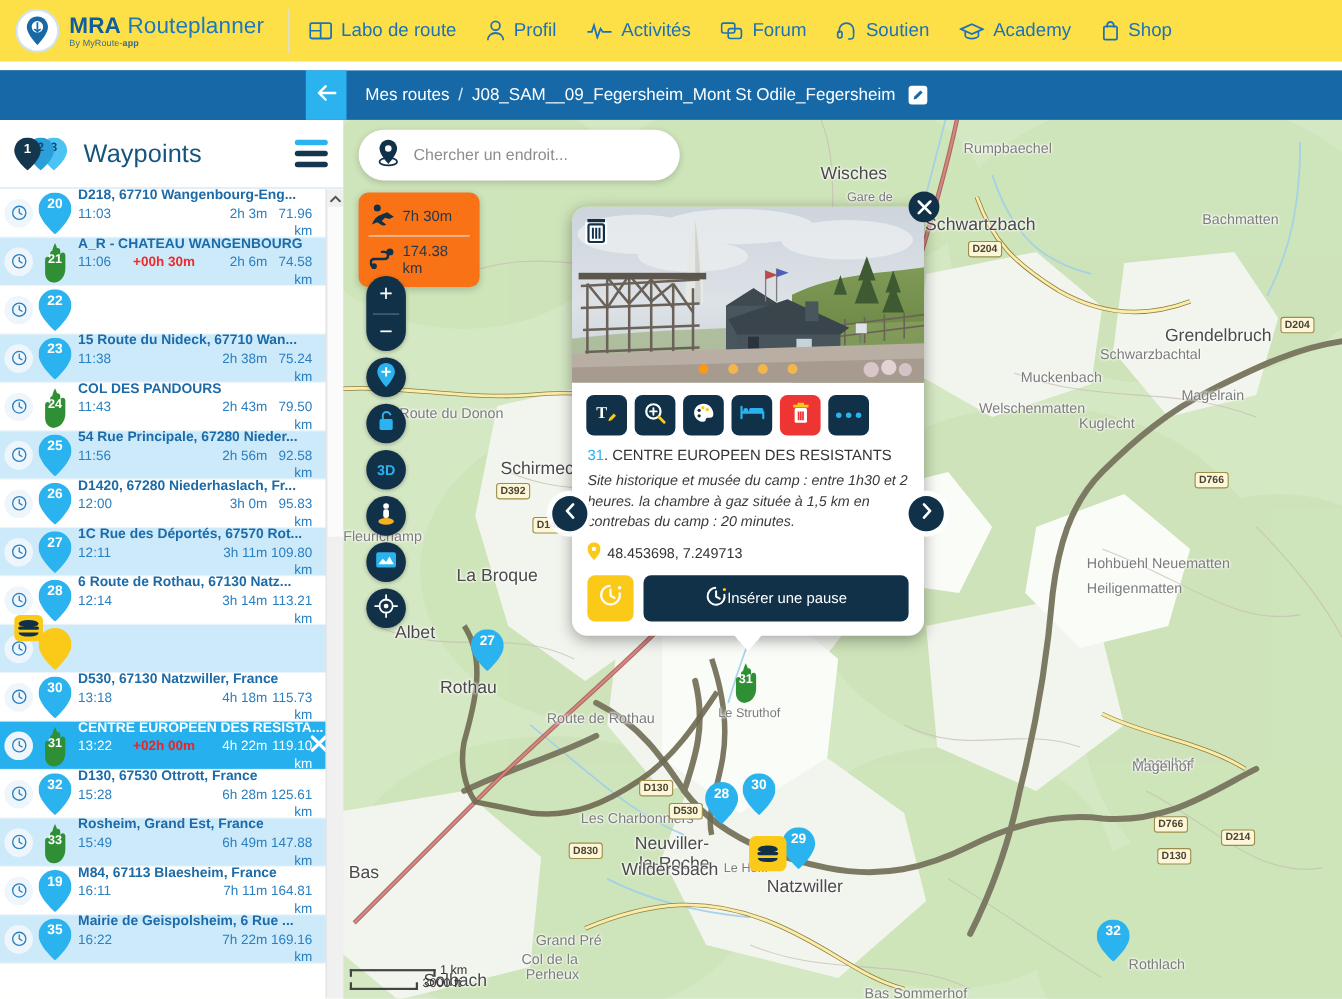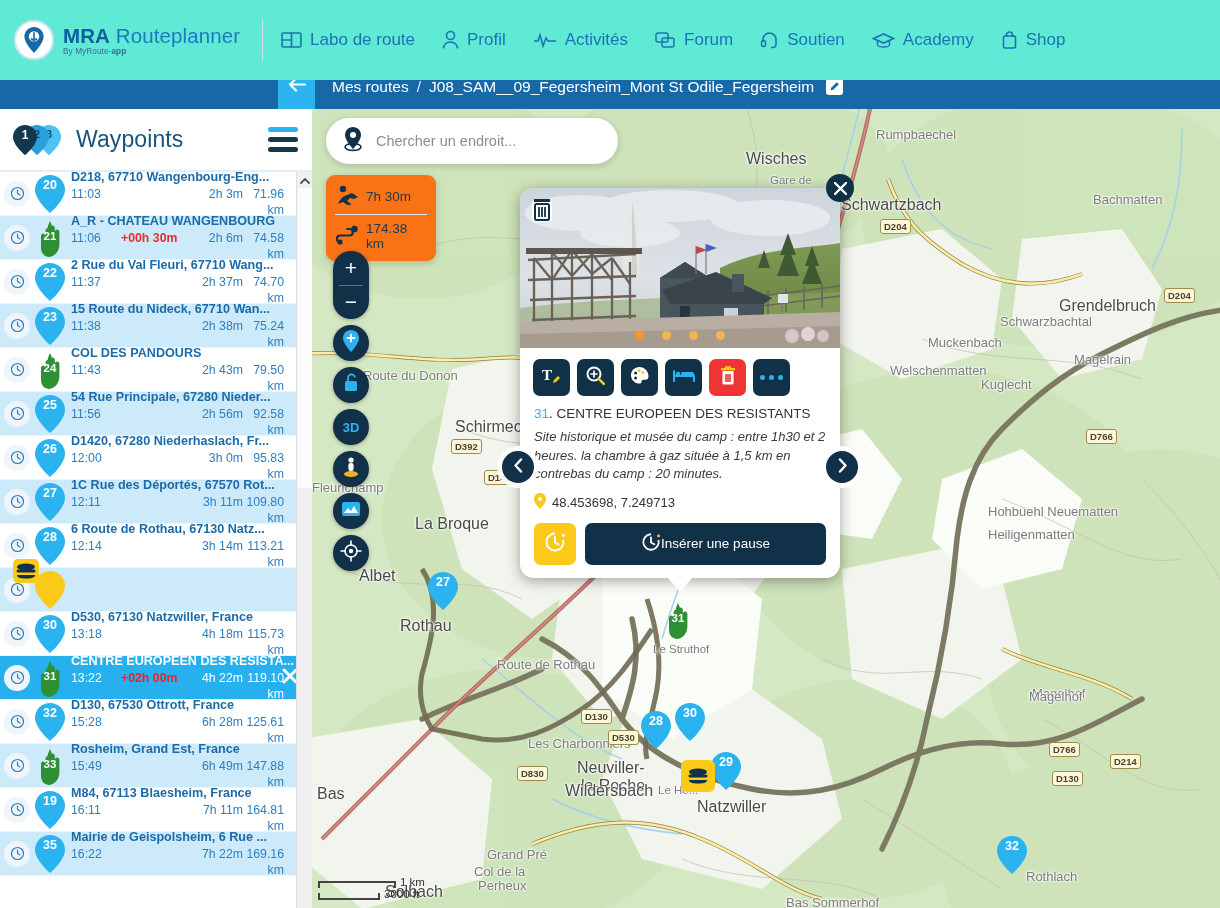--- a/index.html
+++ b/index.html
@@ -6,22 +6,22 @@
   html, body {
     width: 1220px; height: 908px;
     font-family: "Liberation Sans", sans-serif;
     overflow: hidden;
     background: #fff;
   }
   #app { position: relative; width: 1220px; height: 908px; }
 
   
   .topnav {
-    position: absolute; left: 0; top: 0; width: 1220px; height: 80px;
-    background: #5eead4; display: flex; align-items: center; padding-left: 14px;
+    position: absolute; left: 0; top: 0; width: 1220px; height: 56px;
+    background: #fde047; display: flex; align-items: center; padding-left: 14px;
     z-index: 60;
   }
   .brand { display: flex; align-items: center; gap: 9px; }
   .brand-logo { width: 40px; height: 40px; flex: 0 0 40px; }
   .brand-text { line-height: 1; padding-top: 2px; }
   .brand-line1 { font-size: 20.5px; color: #0f6cb4; letter-spacing: .1px; }
   .brand-line1 b { font-weight: bold; color: #0f5c9e; }
   .brand-line1 span.rp { font-weight: normal; color: #1c79c0; }
   .brand-line2 { font-size: 8.2px; color: #3b6a92; margin-top: 2px; letter-spacing: .1px; }
   .brand-line2 b { font-weight: bold; }
@@ -401,29 +401,20 @@
               <svg width="15" height="15" viewBox="0 0 16 16">
                 <circle cx="8" cy="8" r="6.4" fill="none" stroke="#2a7fc0" stroke-width="1.3"></circle>
                 <path d="M8 4.3V8l2.6 1.6" stroke="#2a7fc0" stroke-width="1.3" fill="none" stroke-linecap="round"></path>
               </svg>
             </span>
             <span class="wp-marker">
               <span class="pin" style="position:relative;"><svg viewBox="0 0 30 38" width="30" height="38">
                   <path d="M15 0C6.7 0 0 6.6 0 14.8 0 25.3 15 38 15 38s15-12.7 15-23.2C30 6.6 23.3 0 15 0z" fill="#2bb3ef"></path>
                 </svg><span class="txt">22</span></span>
             </span>
-            <div class="wp-body">
-              <div class="wp-name">2 Rue du Val Fleuri, 67710 Wang...</div>
-              <div class="wp-meta">
-                <span class="wp-time">11:37</span>
-                <span class="wp-pause"></span>
-                <span class="wp-dur">2h 37m</span>
-                <span class="wp-dist">74.70 km</span>
-              </div>
-            </div>
           </div>
           <div class="wp even">
             <span class="wp-clock">
               <svg width="15" height="15" viewBox="0 0 16 16">
                 <circle cx="8" cy="8" r="6.4" fill="none" stroke="#2a7fc0" stroke-width="1.3"></circle>
                 <path d="M8 4.3V8l2.6 1.6" stroke="#2a7fc0" stroke-width="1.3" fill="none" stroke-linecap="round"></path>
               </svg>
             </span>
             <span class="wp-marker">
               <span class="pin" style="position:relative;"><svg viewBox="0 0 30 38" width="30" height="38">
@@ -830,21 +821,21 @@
         <div class="mlbl " style="left: 676px; top: 395px;">Hohbuehl Neuematten</div>
         <div class="mlbl " style="left: 676px; top: 418px;">Heiligenmatten</div>
         <div class="mlbl " style="left: 720px; top: 577px;">Magelhof</div>
         <div class="mlbl " style="left: 714px; top: 760px;">Rothlach</div>
         <div class="mlbl " style="left: 51px; top: 259px;">Route du Donon</div>
         <div class="mlbl town" style="left: 143px; top: 309px;">Schirmeck</div>
         <div class="mlbl " style="left: 0px; top: 371px;">Fleurichamp</div>
         <div class="mlbl town" style="left: 103px; top: 406px;">La Broque</div>
         <div class="mlbl town" style="left: 47px; top: 458px;">Albet</div>
         <div class="mlbl town" style="left: 88px; top: 508px;">Rothau</div>
-        <div class="mlbl " style="left: 185px; top: 536px; margin-top: 12px;">Route de Rothau</div>
+        <div class="mlbl " style="left: 185px; top: 536px;">Route de Rothau</div>
         <div class="mlbl small" style="left: 341px; top: 534px;">Le Struthof</div>
         <div class="mlbl " style="left: 216px; top: 627px;">Les Charbonniers</div>
         <div class="mlbl town" style="left: 265px; top: 650px;">Neuviller-</div>
         <div class="mlbl town" style="left: 269px; top: 668px;">la-Roche</div>
         <div class="mlbl small" style="left: 346px; top: 675px;">Le He...</div>
         <div class="mlbl town" style="left: 253px; top: 673px;">Wildersbach</div>
         <div class="mlbl town" style="left: 385px; top: 689px;">Natzwiller</div>
         <div class="mlbl town" style="left: 5px; top: 676px;">Bas</div>
         <div class="mlbl " style="left: 175px; top: 738px;">Grand Pré</div>
         <div class="mlbl " style="left: 162px; top: 755px;">Col de la</div>

